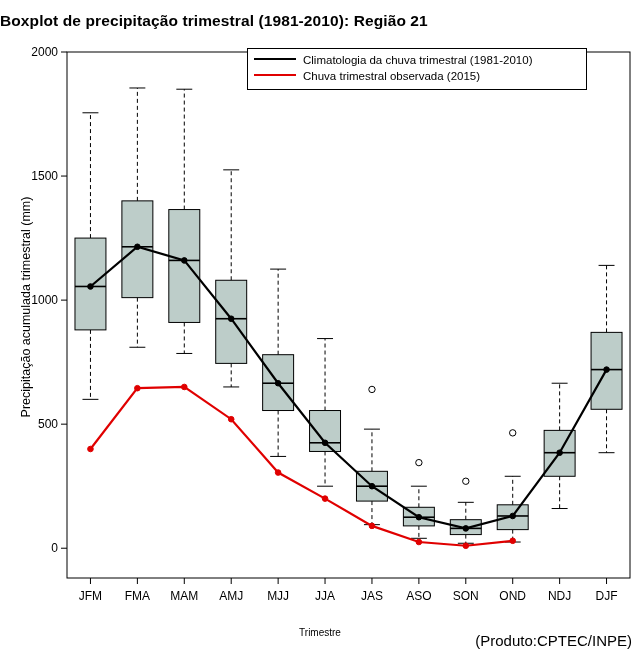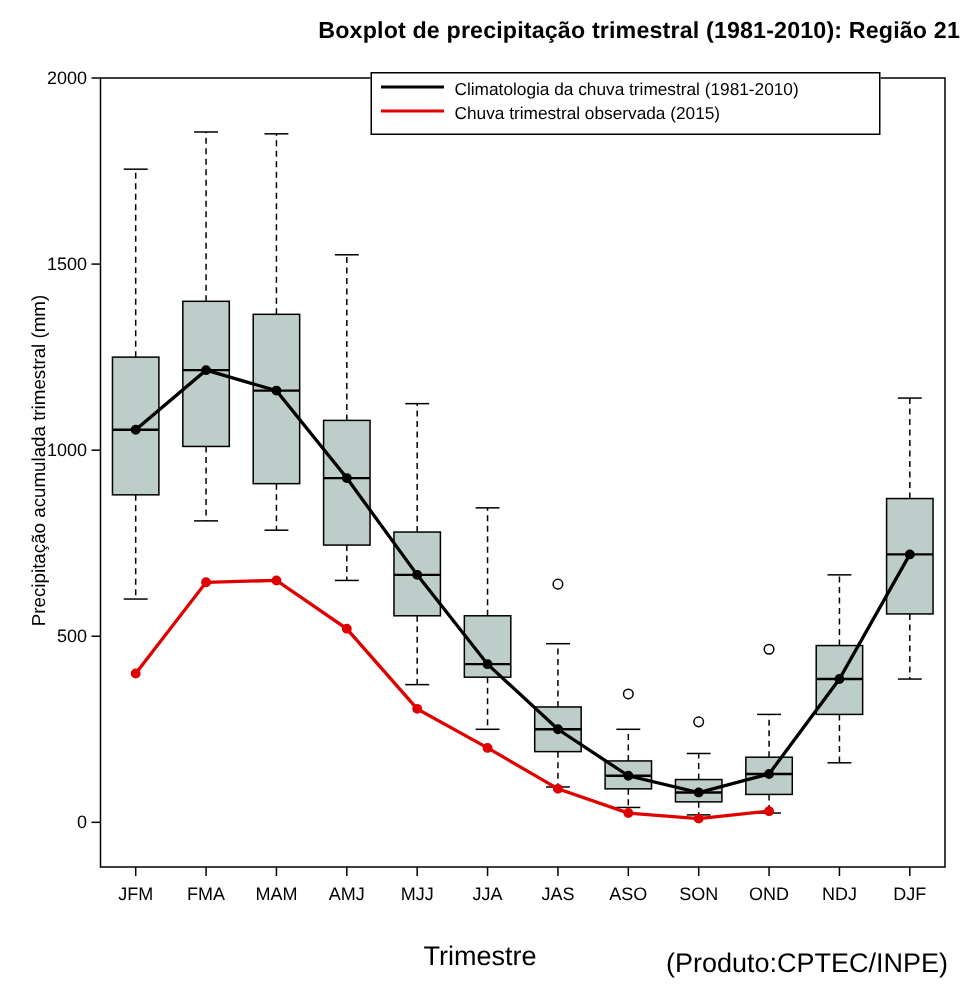--- a/index.html
+++ b/index.html
@@ -19,48 +19,48 @@
     position: absolute;
     left: 0; top: 0;
     width: 640px;
     height: 660px;
   }
   .chart-title {
     position: absolute;
     left: 0;
     top: 12px;
     width: 640px;
-    text-align: right;
+    text-align: left;
     font-size: 15.5px;
     font-weight: bold;
     letter-spacing: 0.1px;
   }
   .ylabel {
     position: absolute;
     left: -94px;
     top: 300px;
     width: 240px;
     text-align: center;
     font-size: 12.5px;
     transform: rotate(-90deg);
     transform-origin: center center;
   }
   .xlabel {
     position: absolute;
     left: 0;
     top: 627px;
     width: 640px;
     text-align: center;
-    font-size: 18px;
+    font-size: 10px;
   }
   .credit {
     position: absolute;
     right: 8px;
     top: 632px;
-    font-size: 18px;
+    font-size: 15px;
   }
   svg { display: block; }
   .legend-box {
     position: absolute;
     left: 247px;
     top: 48px;
     width: 338px;
     height: 40px;
     border: 1px solid #000000;
     background: #ffffff;

